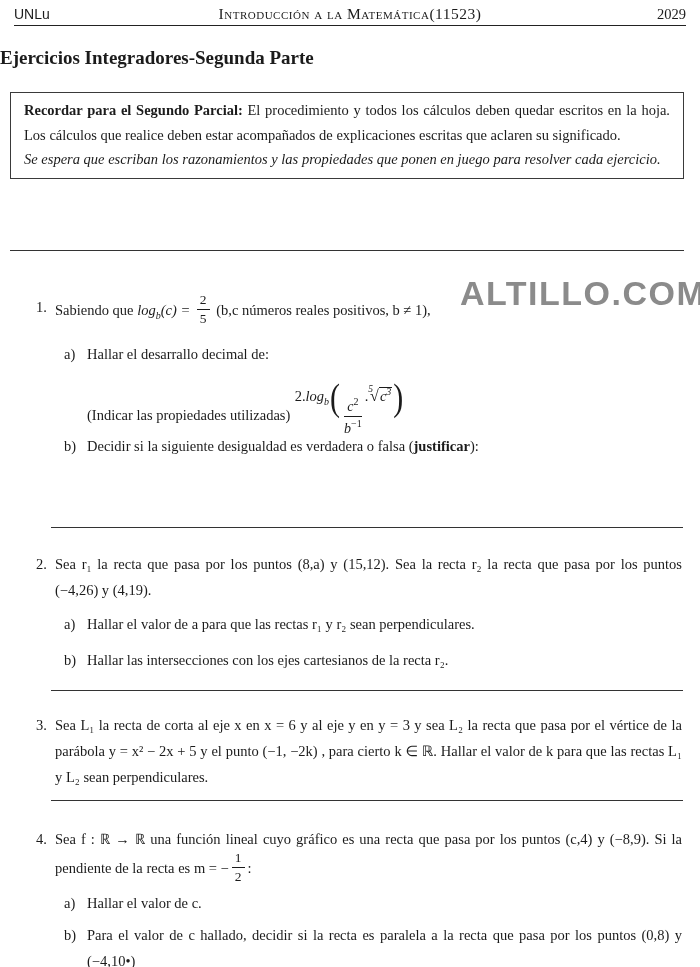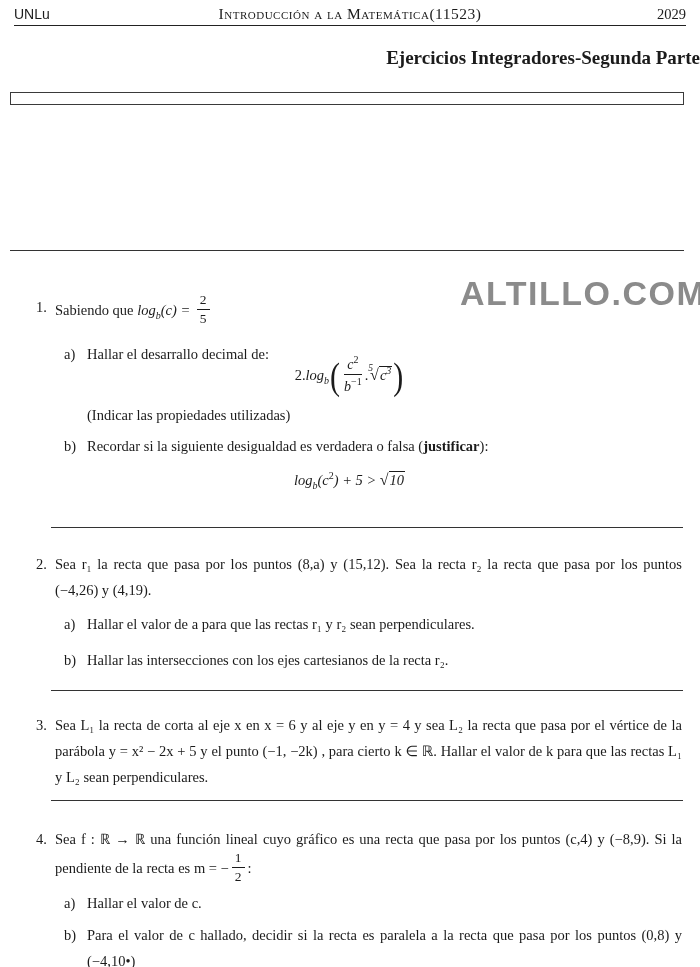--- a/index.html
+++ b/index.html
@@ -10,21 +10,21 @@
   }
   .page { position:absolute; inset:0; }
 
   
   .hdr-left  { position:absolute; left:14px; top:6px; font-family:"Liberation Sans", sans-serif; font-size:14px; }
   .hdr-center{ position:absolute; left:0; top:5px; width:100%; text-align:center;
                font-variant:small-caps; letter-spacing:.5px; font-size:15.5px; }
   .hdr-right { position:absolute; right:14px; top:6px; font-size:14.5px; }
   .hdr-rule  { position:absolute; left:14px; width:672px; top:25px; border-top:1.6px solid #222; }
 
-  .doc-title { position:absolute; left:0; top:47px; width:100%; text-align:right;
+  .doc-title { position:absolute; left:0; top:47px; width:100%; text-align:left;
                font-weight:bold; font-size:19px; }
 
   
   .notice-box { position:absolute; left:10px; top:92px; width:646px;
                 border:1.2px solid #3a3a3a; padding:5px 13px 6px 13px;
                 line-height:24.5px; text-align:justify; }
   .notice-lead { font-weight:bold; }
   .notice-italic { font-style:italic; }
 
   
@@ -51,88 +51,89 @@
   sup { font-size:10px; }
 
   
   .frac { display:inline-block; vertical-align:middle; text-align:center;
           line-height:1.2; font-size:13.5px; margin:0 3px; position:relative; top:-2px; }
   .frac .fnum { display:block; border-bottom:1.1px solid #1b1b1b; padding:0 3px 1px 3px; }
   .frac .fden { display:block; padding-top:1px; }
 
   
   .display-math { position:absolute; left:36px; width:627px; text-align:center; }
-  .display-math .frac { font-size:14px; }
+  .display-math .frac { font-size:14px;margin-top:42px; }
   .bigp { display:inline-block; font-size:30px; transform:scaleY(1.25); font-weight:400;
           vertical-align:middle; position:relative; top:-1px; margin:0 1px; font-style:normal; }
   .sqrt { white-space:nowrap;margin-top:15px; }
   .ridx { font-size:9.5px; font-style:italic; vertical-align:9px; margin-right:-3px; }
   .rsign { font-style:normal; font-size:16px; }
   .radicand { border-top:1.2px solid #1b1b1b; font-style:italic; padding:0 1px; }
 </style>
 </head>
 <body>
 
 <div class="page">
 
   <div class="hdr-left">UNLu</div>
   <div class="hdr-center">Introducción a la Matemática(11523)</div>
   <div class="hdr-right">2029</div>
   <div class="hdr-rule"></div>
 
   <div class="doc-title">Ejercicios Integradores-Segunda Parte</div>
 
   <div class="notice-box">
+    <div><span class="notice-lead">Recordar para el Segundo Parcial:</span><span> El procedimiento y todos los cálculos deben quedar escritos en la hoja. Los cálculos que realice deben estar acompañados de explicaciones escritas que aclaren su significado.</span></div>
+    <div class="notice-italic">Se espera que escriban los razonamientos y las propiedades que ponen en juego para resolver cada ejercicio.</div>
   </div>
 
   <div class="rule-full" style="top:250px"></div>
 
   <div class="watermark">ALTILLO.COM</div>
 
   <div class="item" style="top:294px">
     <span class="num">1.</span>
-    <span class="body"><span>Sabiendo que </span><span class="mi">log</span><sub class="mi">b</sub><span class="mi">(c) = </span><span class="frac"><span class="fnum">2</span><span class="fden">5</span></span></span>
+    <span class="body"><span>Sabiendo que </span><span class="mi">log</span><sub class="mi">b</sub><span class="mi">(c) = </span><span class="frac"><span class="fnum">2</span><span class="fden">5</span></span><span> (b,c números reales positivos, b ≠ 1),</span></span>
   </div>
 
   <div class="subitem" style="top:341px">
     <span class="lbl">a)</span>
     <span class="body">Hallar el desarrallo decimal de:</span>
   </div>
 
   <div class="display-math" style="top:356px"><span class="mn">2.</span><span class="mi">log</span><sub class="mi">b</sub><span class="bigp">(</span><span class="frac"><span class="fnum"><span class="mi">c</span><sup>2</sup></span><span class="fden"><span class="mi">b</span><sup>−1</sup></span></span><span class="mn">.</span><span class="sqrt"><sup class="ridx">5</sup><span class="rsign">√</span><span class="radicand"><span class="mi">c</span><sup>3</sup></span></span><span class="bigp">)</span></div>
 
   <div class="plain-note" style="top:402px">(Indicar las propiedades utilizadas)</div>
 
   <div class="subitem" style="top:433px">
     <span class="lbl">b)</span>
-    <span class="body"><span>Recordar si la siguiente desigualdad es verdadera o falsa (</span><b>justificar</b><span>):</span></span>
+    <span class="body"><span>Decidir si la siguiente desigualdad es verdadera o falsa (</span><b>justificar</b><span>):</span></span>
   </div>
 
-  <div class="display-math" style="top:470px"><span class="mi">log</span><sub class="mi">b</sub><span class="mi">(c</span><sup>2</sup><span class="mi">) + 5 &gt; </span><span class="sqrt"><span class="rsign">√</span><span class="radicand mn">10</span></span></div>
 
   <div class="rule-mid" style="top:527px"></div>
 
   <div class="item" style="top:551px">
     <span class="num">2.</span>
     <span class="body">Sea r₁ la recta que pasa por los puntos (8,a) y (15,12). Sea la recta r₂ la recta que pasa por los puntos (−4,26) y (4,19).</span>
   </div>
   <div class="subitem" style="top:611px">
     <span class="lbl">a)</span>
     <span class="body">Hallar el valor de a para que las rectas r₁ y r₂ sean perpendiculares.</span>
   </div>
   <div class="subitem" style="top:647px">
     <span class="lbl">b)</span>
     <span class="body">Hallar las intersecciones con los ejes cartesianos de la recta r₂.</span>
   </div>
 
   <div class="rule-mid" style="top:690px"></div>
 
   <div class="item" style="top:712px">
     <span class="num">3.</span>
-    <span class="body">Sea L₁ la recta de corta al eje x en x = 6 y al eje y en y = 4 y sea L₂ la recta que pasa por el vértice de la parábola y = x² − 2x + 5 y el punto (−1, −2k) , para cierto k ∈ ℝ. Hallar el valor de k para que las rectas L₁ y L₂ sean perpendiculares.</span>
+    <span class="body">Sea L₁ la recta de corta al eje x en x = 6 y al eje y en y = 3 y sea L₂ la recta que pasa por el vértice de la parábola y = x² − 2x + 5 y el punto (−1, −2k) , para cierto k ∈ ℝ. Hallar el valor de k para que las rectas L₁ y L₂ sean perpendiculares.</span>
   </div>
 
   <div class="rule-mid" style="top:800px"></div>
 
   <div class="item" style="top:826px">
     <span class="num">4.</span>
     <span class="body"><span>Sea f : ℝ → ℝ una función lineal cuyo gráfico es una recta que pasa por los puntos (c,4) y (−8,9). Si la pendiente de la recta es m = −</span><span class="frac"><span class="fnum">1</span><span class="fden">2</span></span><span>:</span></span>
   </div>
   <div class="subitem" style="top:890px">
     <span class="lbl">a)</span>

